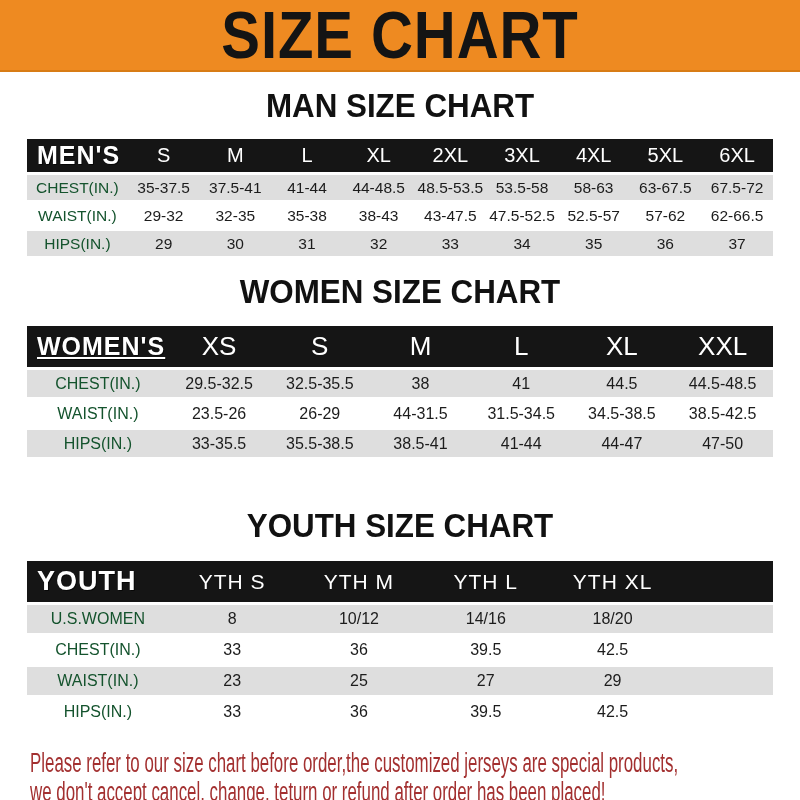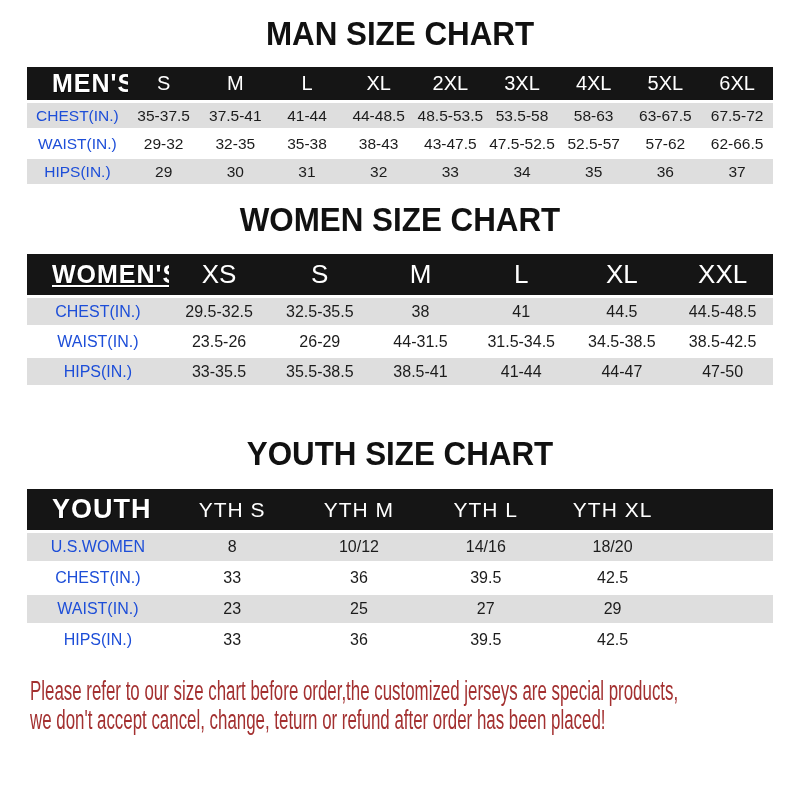--- a/index.html
+++ b/index.html
@@ -47,28 +47,28 @@
   table.size-table thead th {
     background: #151515;
     color: #ffffff;
     font-weight: 400;
     text-align: center;
     white-space: nowrap;
     overflow: hidden;
   }
   table.size-table thead th.corner {
     text-align: left;
-    padding-left: 25px;
+    padding-left: 10px;
     font-weight: 800;
     letter-spacing: 1px;
     text-shadow: 1px 1px 0 rgba(0,0,0,0.6);
   }
   table.size-table tbody th.row-label {
     font-weight: 400;
-    color: #1d4ed8;
+    color: #14532d;
     text-align: center;
     white-space: nowrap;
   }
   table.size-table tbody td {
     text-align: center;
     color: #1c1c1c;
     white-space: nowrap;
   }
   tr.shade th, tr.shade td { background: #DEDEDE; }
   tr.plain th, tr.plain td { background: #ffffff; }
@@ -109,20 +109,23 @@
     transform: scaleX(0.625);
     transform-origin: 0 50%;
     width: 1200px;
   }
 </style>
 </head>
 <body>
 
 <div class="page">
 
+  <header class="banner">
+    <span>SIZE CHART</span>
+  </header>
 
   <section class="sec-man">
     <h2 class="section-heading">MAN SIZE CHART</h2>
     <table class="size-table t0">
         <colgroup>
           <col class="col-label">
           <col class="col-size">
           <col class="col-size">
           <col class="col-size">
           <col class="col-size">

